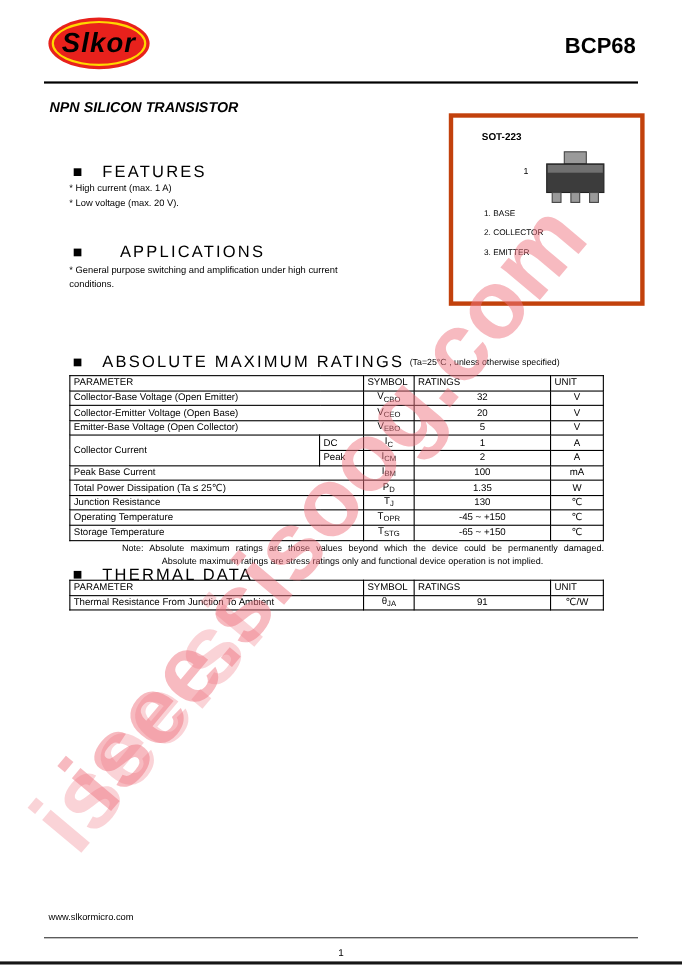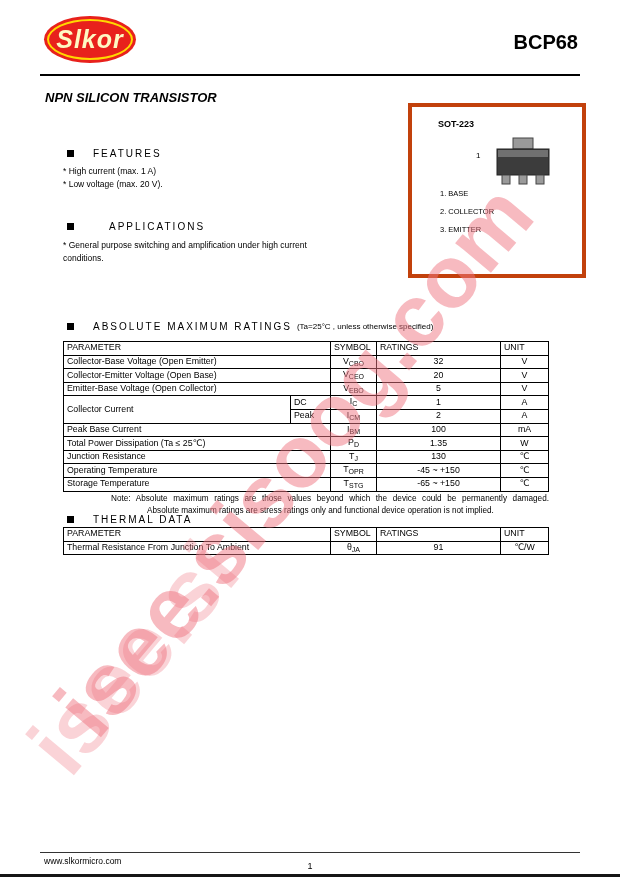--- a/index.html
+++ b/index.html
@@ -3,58 +3,58 @@
 <meta charset="utf-8">
 <style>
   html,body{margin:0;padding:0;background:#9a9a9a;}
   .page{position:relative;width:620px;height:877px;margin:0 auto;background:#ffffff;
         overflow:hidden;font-family:"Liberation Sans","DejaVu Sans",sans-serif;color:#000;}
 
   
   .logo{position:absolute;left:44px;top:16px;width:92px;height:47px;background:#e8211c;
         border-radius:50%;display:flex;align-items:center;justify-content:center;}
   .logo-ring{position:absolute;inset:3px;border:2px solid #ffd800;border-radius:50%;}
-  .logo-text{position:relative;color:#fef9c3;font-weight:bold;font-style:italic;
+  .logo-text{position:relative;color:#000000;font-weight:bold;font-style:italic;
              font-size:25px;letter-spacing:1px;}
   .part-number{position:absolute;right:42px;top:31px;font-size:20px;font-weight:bold;}
   .rule-top{position:absolute;left:40px;right:40px;top:74px;height:2px;background:#000;}
 
   .title{position:absolute;left:45px;top:90px;font-size:13px;font-weight:bold;font-style:italic;}
 
   
   .pkg-box{position:absolute;left:408px;top:103px;width:170px;height:167px;border:4px solid #c2410c;}
   .pkg-name{position:absolute;left:26px;top:12px;font-size:9px;font-weight:bold;}
   .pkg-draw{position:absolute;left:79px;top:30px;}
   .pin1{position:absolute;left:64px;top:44px;font-size:8px;}
   .pin-list{position:absolute;left:28px;top:78px;font-size:7.5px;line-height:18px;}
 
   
   .sec-head{position:absolute;display:flex;align-items:center;}
   .bullet{width:7px;height:7px;background:#000;flex:0 0 auto;}
-  .sec-label{font-size:10px;letter-spacing:2px;margin-left:19px;}
+  .sec-label{font-size:15px;letter-spacing:2px;margin-left:19px;}
   .cond{font-size:8px;letter-spacing:0;margin-left:5px;}
 
   .body-text{position:absolute;font-size:8.5px;line-height:12.5px;}
 
   
   table.dtable{position:absolute;border-collapse:collapse;font-size:8.8px;table-layout:fixed;}
   .dtable td,.dtable th{border:1px solid #000;height:12.6px;padding:0 3px;
                         font-weight:normal;line-height:1.1;overflow:hidden;white-space:nowrap;}
   .dtable th{text-align:left;}
   .c{text-align:center;}
   .pl{text-align:left;}
   sub{font-size:7px;vertical-align:-2px;}
 
   .note{position:absolute;left:63px;top:493px;width:486px;font-size:8.2px;line-height:11.5px;}
   .note-l1{text-align:justify;text-align-last:justify;margin-left:48px;}
   .note-l2{margin-left:29px;text-align:center;}
 
   
   .rule-bottom{position:absolute;left:40px;right:40px;top:852px;height:1px;background:#333;}
-  .footer-url{position:absolute;left:44px;top:856px;font-size:8.5px;text-align:center;}
+  .footer-url{position:absolute;left:44px;top:828px;font-size:8.5px;text-align:center;}
   .page-number{position:absolute;left:0;right:0;top:861px;text-align:center;font-size:9px;}
   .bottom-edge{position:absolute;left:0;right:0;bottom:0;height:3px;background:#161616;}
 
   
   .wm{position:absolute;z-index:40;font-weight:bold;white-space:nowrap;pointer-events:none;
       transform-origin:0 0;transform:rotate(-50deg);font-size:88px;
       font-family:"Liberation Sans","DejaVu Sans",sans-serif;}
   .wm1{left:35px;top:690px;color:rgba(240,118,130,0.50);}
   .wm2{left:8px;top:728px;color:rgba(240,118,130,0.32);}
 </style>

